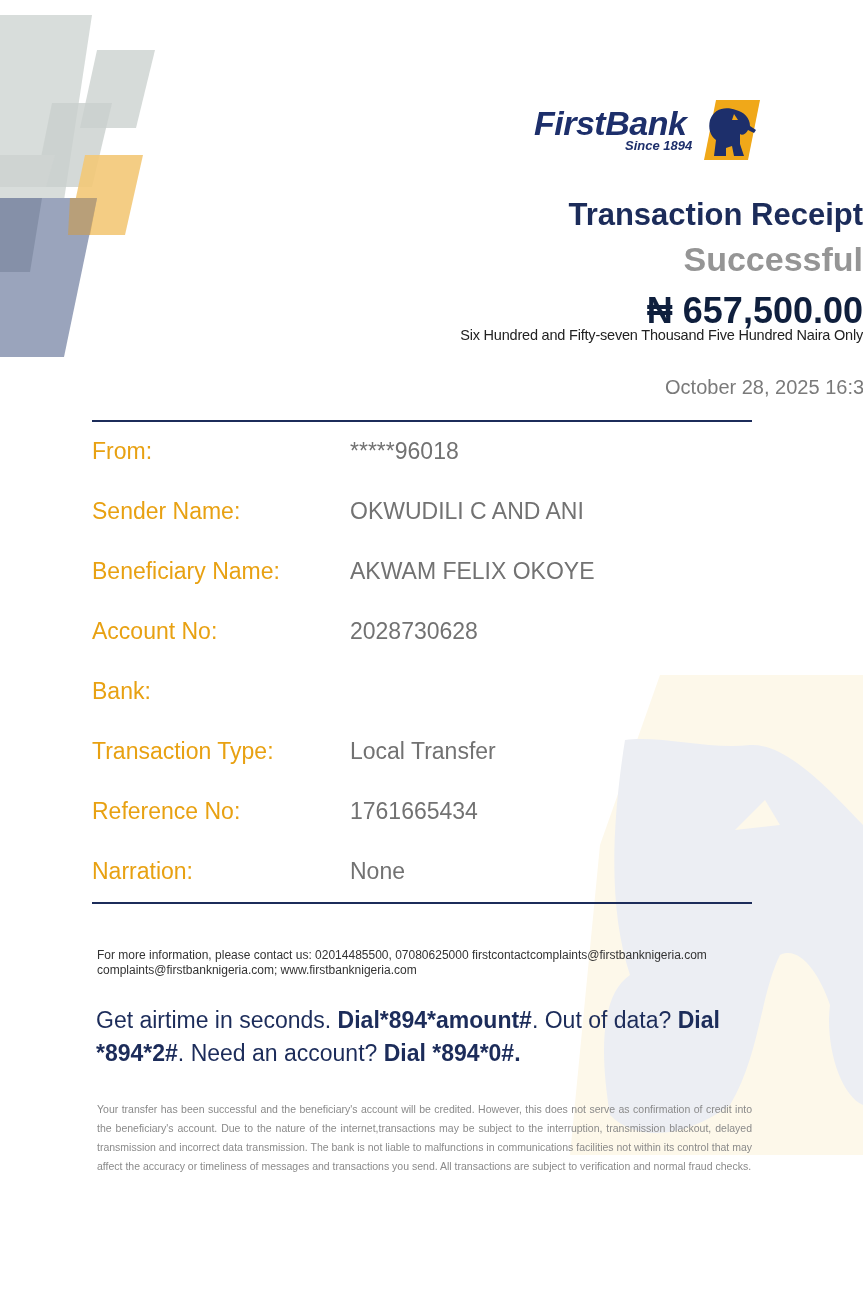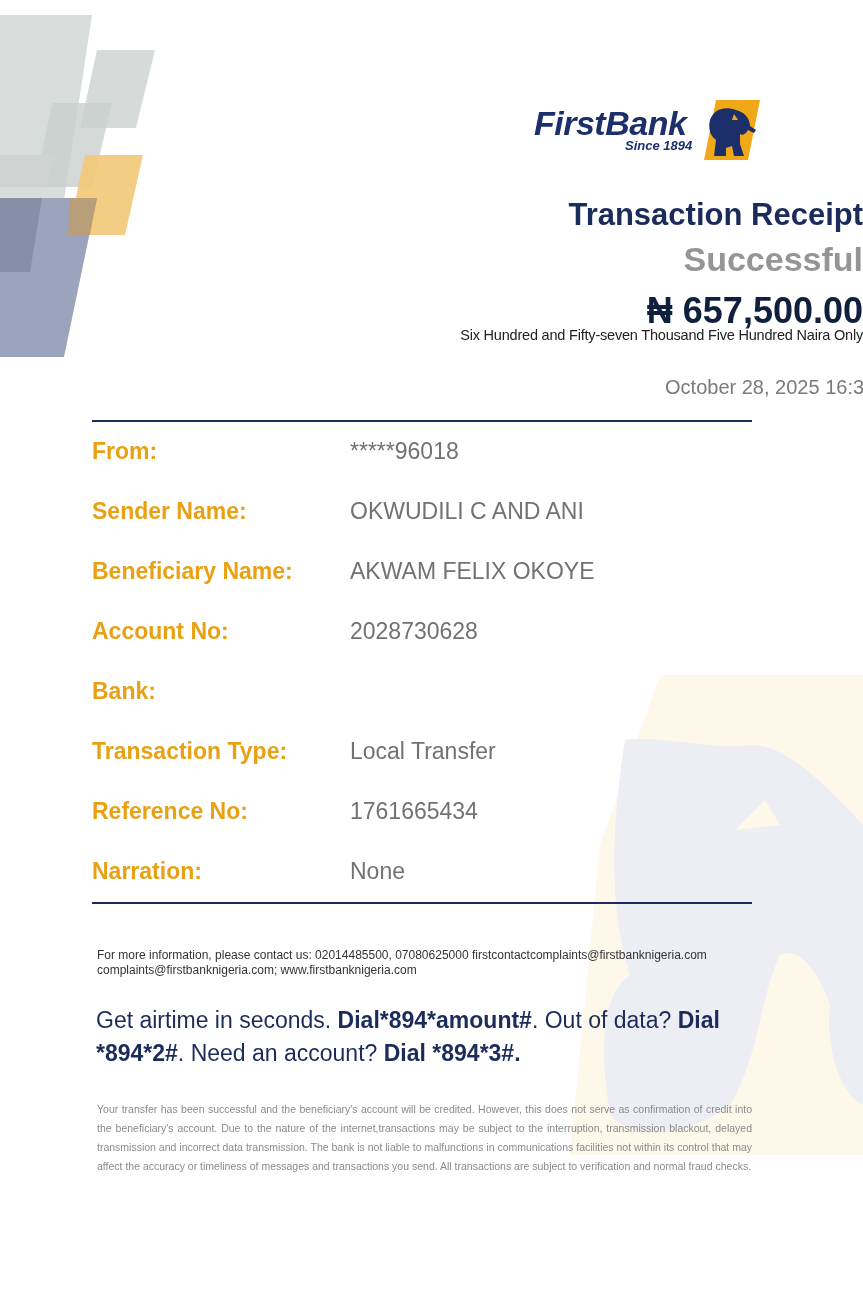--- a/index.html
+++ b/index.html
@@ -12,21 +12,21 @@
   .logo-mark { position:absolute; left:170px; top:0; width:56px; height:60px; }
   .header { position:absolute; left:0; width:863px; text-align:right; }
   .title { top:197px; font-weight:bold; font-size:31px; color:#1c2c5a; }
   .status { top:240px; font-weight:bold; font-size:34px; color:#959595; }
   .amount { top:290px; font-weight:bold; font-size:36px; color:#0f1f3d; }
   .words { top:327px; font-size:14.5px; color:#222; letter-spacing:-0.2px; }
   .datetime { top:376px; font-size:20px; color:#7a7a7a;padding-left:40px; }
   .rule { position:absolute; left:92px; width:660px; height:2px; background:#1c2c5a; }
   .rows { position:absolute; left:92px; top:430px; width:660px; }
   .row { position:relative; height:60px; }
-  .row .lbl { position:absolute; left:0; top:8px; font-weight:bold; font-size:23px; color:#e8a112; }
+  .row .lbl { position:absolute; left:0; top:8px; font-weight:normal; font-size:23px; color:#e8a112; }
   .row .val { position:absolute; left:258px; top:8px; font-size:23px; color:#727272; }
   .contact { position:absolute; left:97px; top:948px; width:670px; font-size:12px; line-height:15px; color:#333; }
   .promo { position:absolute; left:96px; top:1004px; width:680px; font-size:23px; line-height:33px; color:#1c2c5a; }
   .promo b { font-weight:bold; }
   .disclaimer { position:absolute; left:97px; top:1100px; width:655px; font-size:10.5px; line-height:19px; color:#8a8a8a; text-align:justify; }
 </style>
 </head>
 <body>
 
 <svg class="deco" viewBox="0 0 170 410">
@@ -98,15 +98,15 @@
   </div>
 </div>
 
 <div class="rule" style="top:902px;"></div>
 
 <div class="contact">
   <div>For more information, please contact us: 02014485500, 07080625000 firstcontactcomplaints@firstbanknigeria.com</div>
   <div>complaints@firstbanknigeria.com; www.firstbanknigeria.com</div>
 </div>
 
-<div class="promo"><span>Get airtime in seconds. </span><b>Dial*894*amount#</b><span>. Out of data? </span><b>Dial *894*2#</b><span>. Need an account? </span><b>Dial *894*3#.</b></div>
+<div class="promo"><span>Get airtime in seconds. </span><b>Dial*894*amount#</b><span>. Out of data? </span><b>Dial *894*2#</b><span>. Need an account? </span><b>Dial *894*0#.</b></div>
 
 <div class="disclaimer">Your transfer has been successful and the beneficiary's account will be credited. However, this does not serve as confirmation of credit into the beneficiary's account. Due to the nature of the internet,transactions may be subject to the interruption, transmission blackout, delayed transmission and incorrect data transmission. The bank is not liable to malfunctions in communications facilities not within its control that may affect the accuracy or timeliness of messages and transactions you send. All transactions are subject to verification and normal fraud checks.</div>
 
 </body></html>

